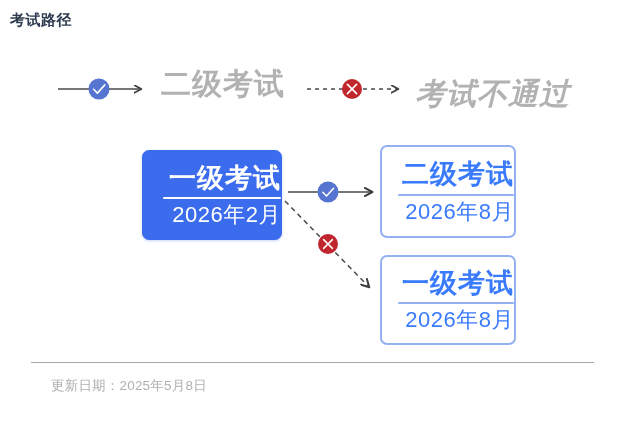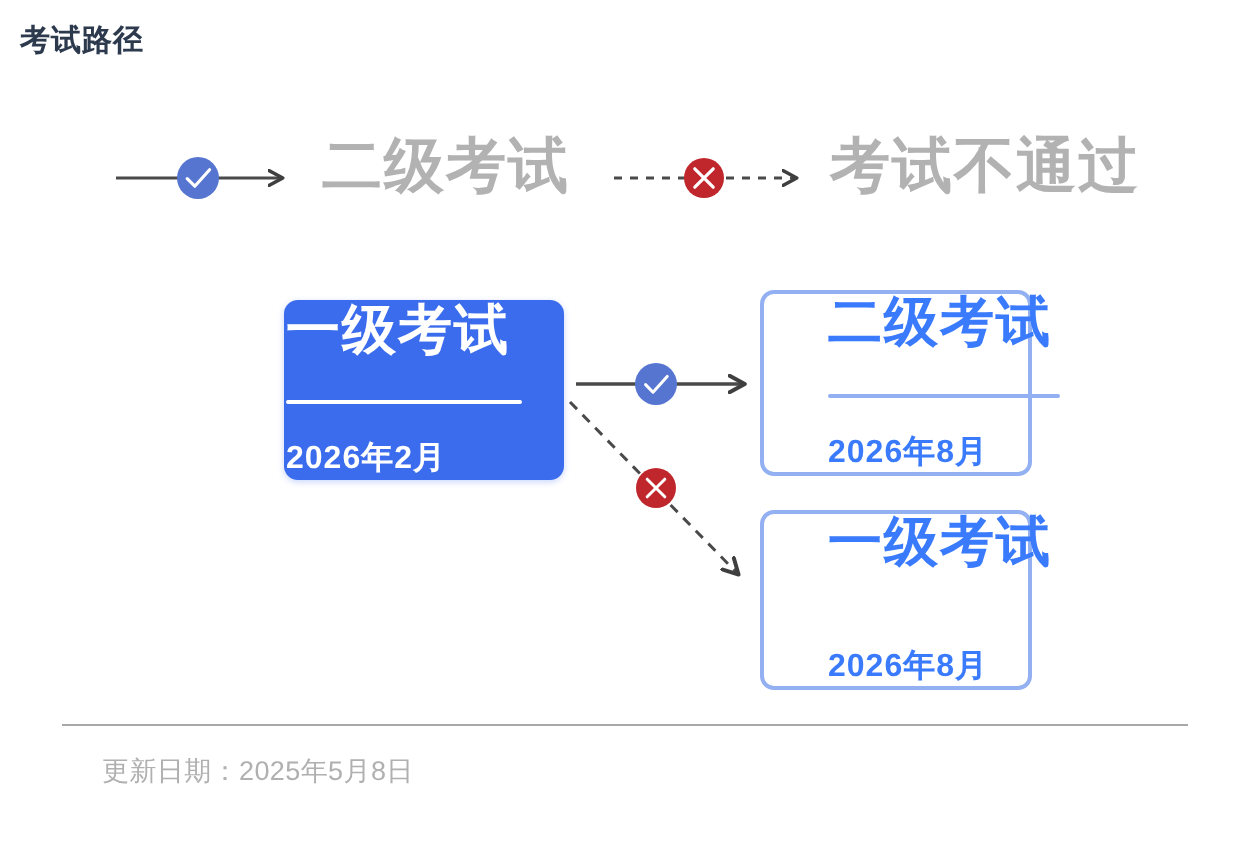--- a/index.html
+++ b/index.html
@@ -54,54 +54,54 @@
     white-space: nowrap;
     letter-spacing: 1px;
     line-height: 1;
   }
   .legend-label.pass {
     left: 161px;
     top: 9px;
   }
   .legend-label.fail {
     left: 415px;
-    top: 9px;
+    top: 19px;
+    font-style: italic;
   }
   .flow-svg {
     position: absolute;
     left: 0;
     top: 0;
   }
 
   
   .node {
     position: absolute;
     box-sizing: border-box;
     border-radius: 7px;
     display: flex;
     flex-direction: column;
-    align-items: flex-start;
+    align-items: flex-end;
     justify-content: center;
-    gap: 16px;
   }
   .node-title {
     font-size: 27px;
     font-weight: bold;
     line-height: 1.05;
     letter-spacing: 1px;
     white-space: nowrap;
   }
   .node-rule {
     height: 2px;
     margin: 5px 0 4px 0;
     border-radius: 1px;
   }
   .node-date {
-    font-size: 16px;
-    font-weight: bold;
+    font-size: 22px;
+    font-weight: normal;
     line-height: 1.05;
     letter-spacing: 0.5px;
     white-space: nowrap;
   }
 
   
   .node.filled {
     background: #3b6ced;
     border: 1px solid #3b6ced;
     box-shadow: 0 1px 3px rgba(59,108,237,0.28);

